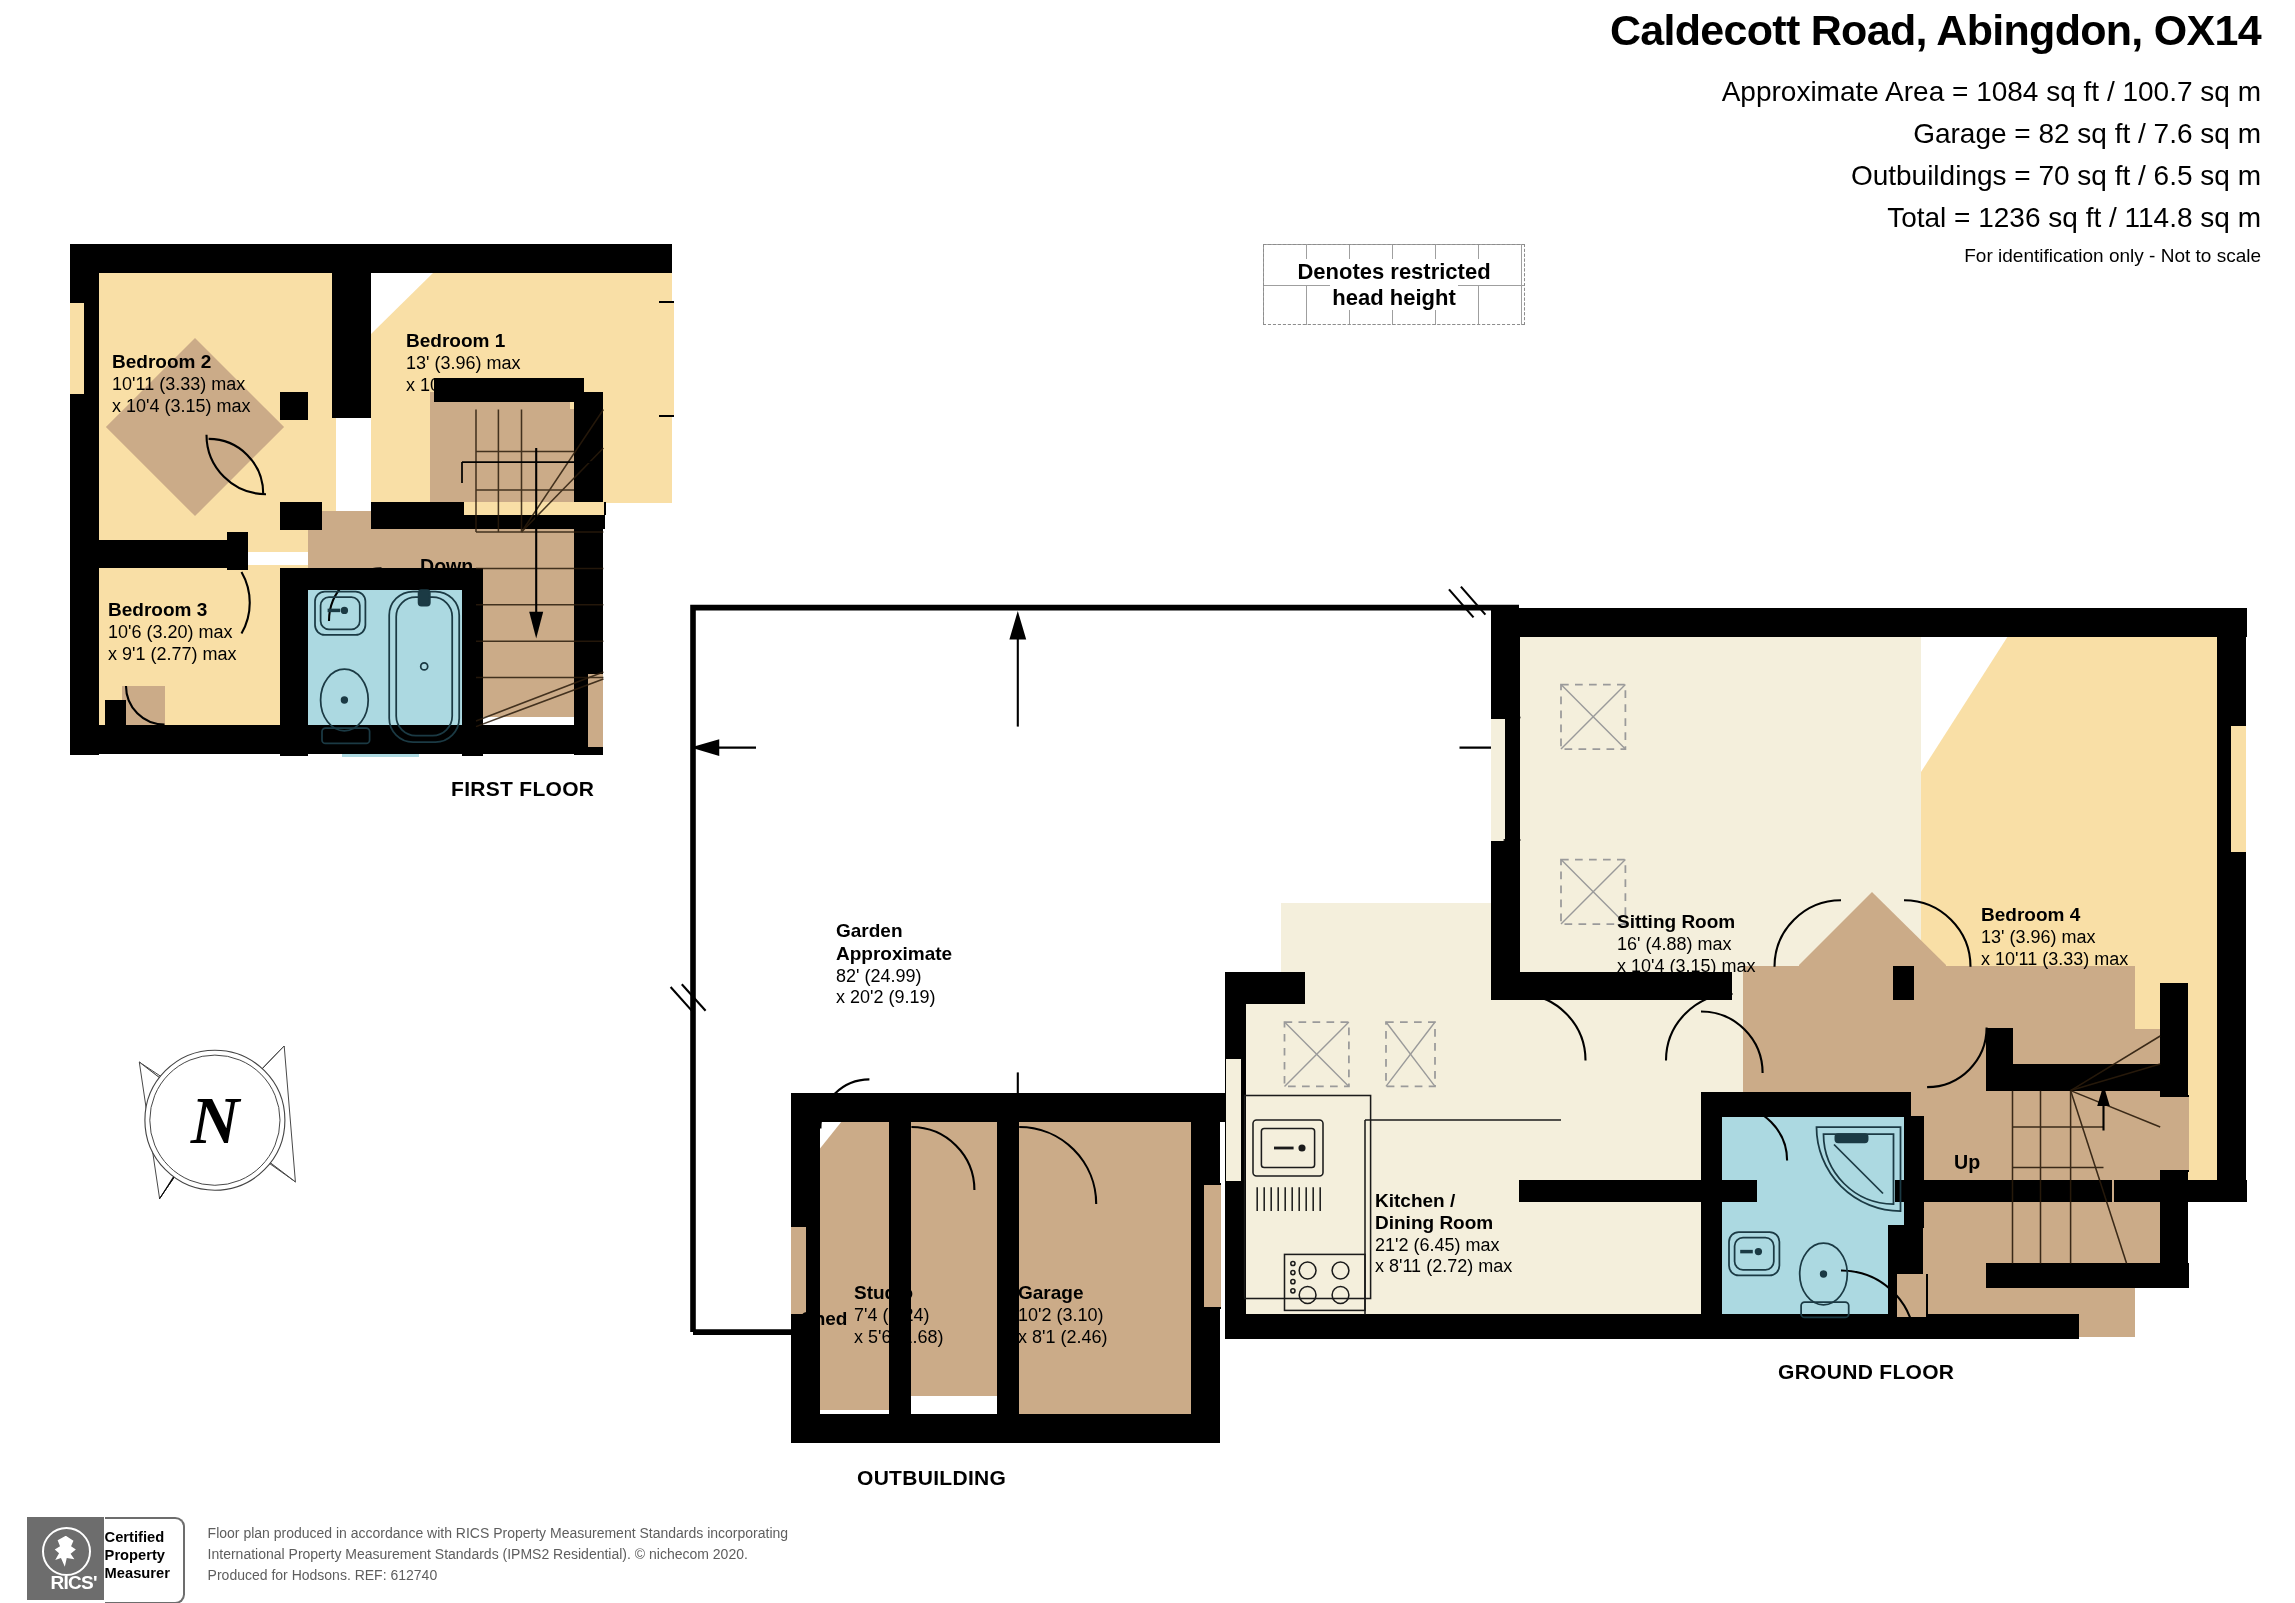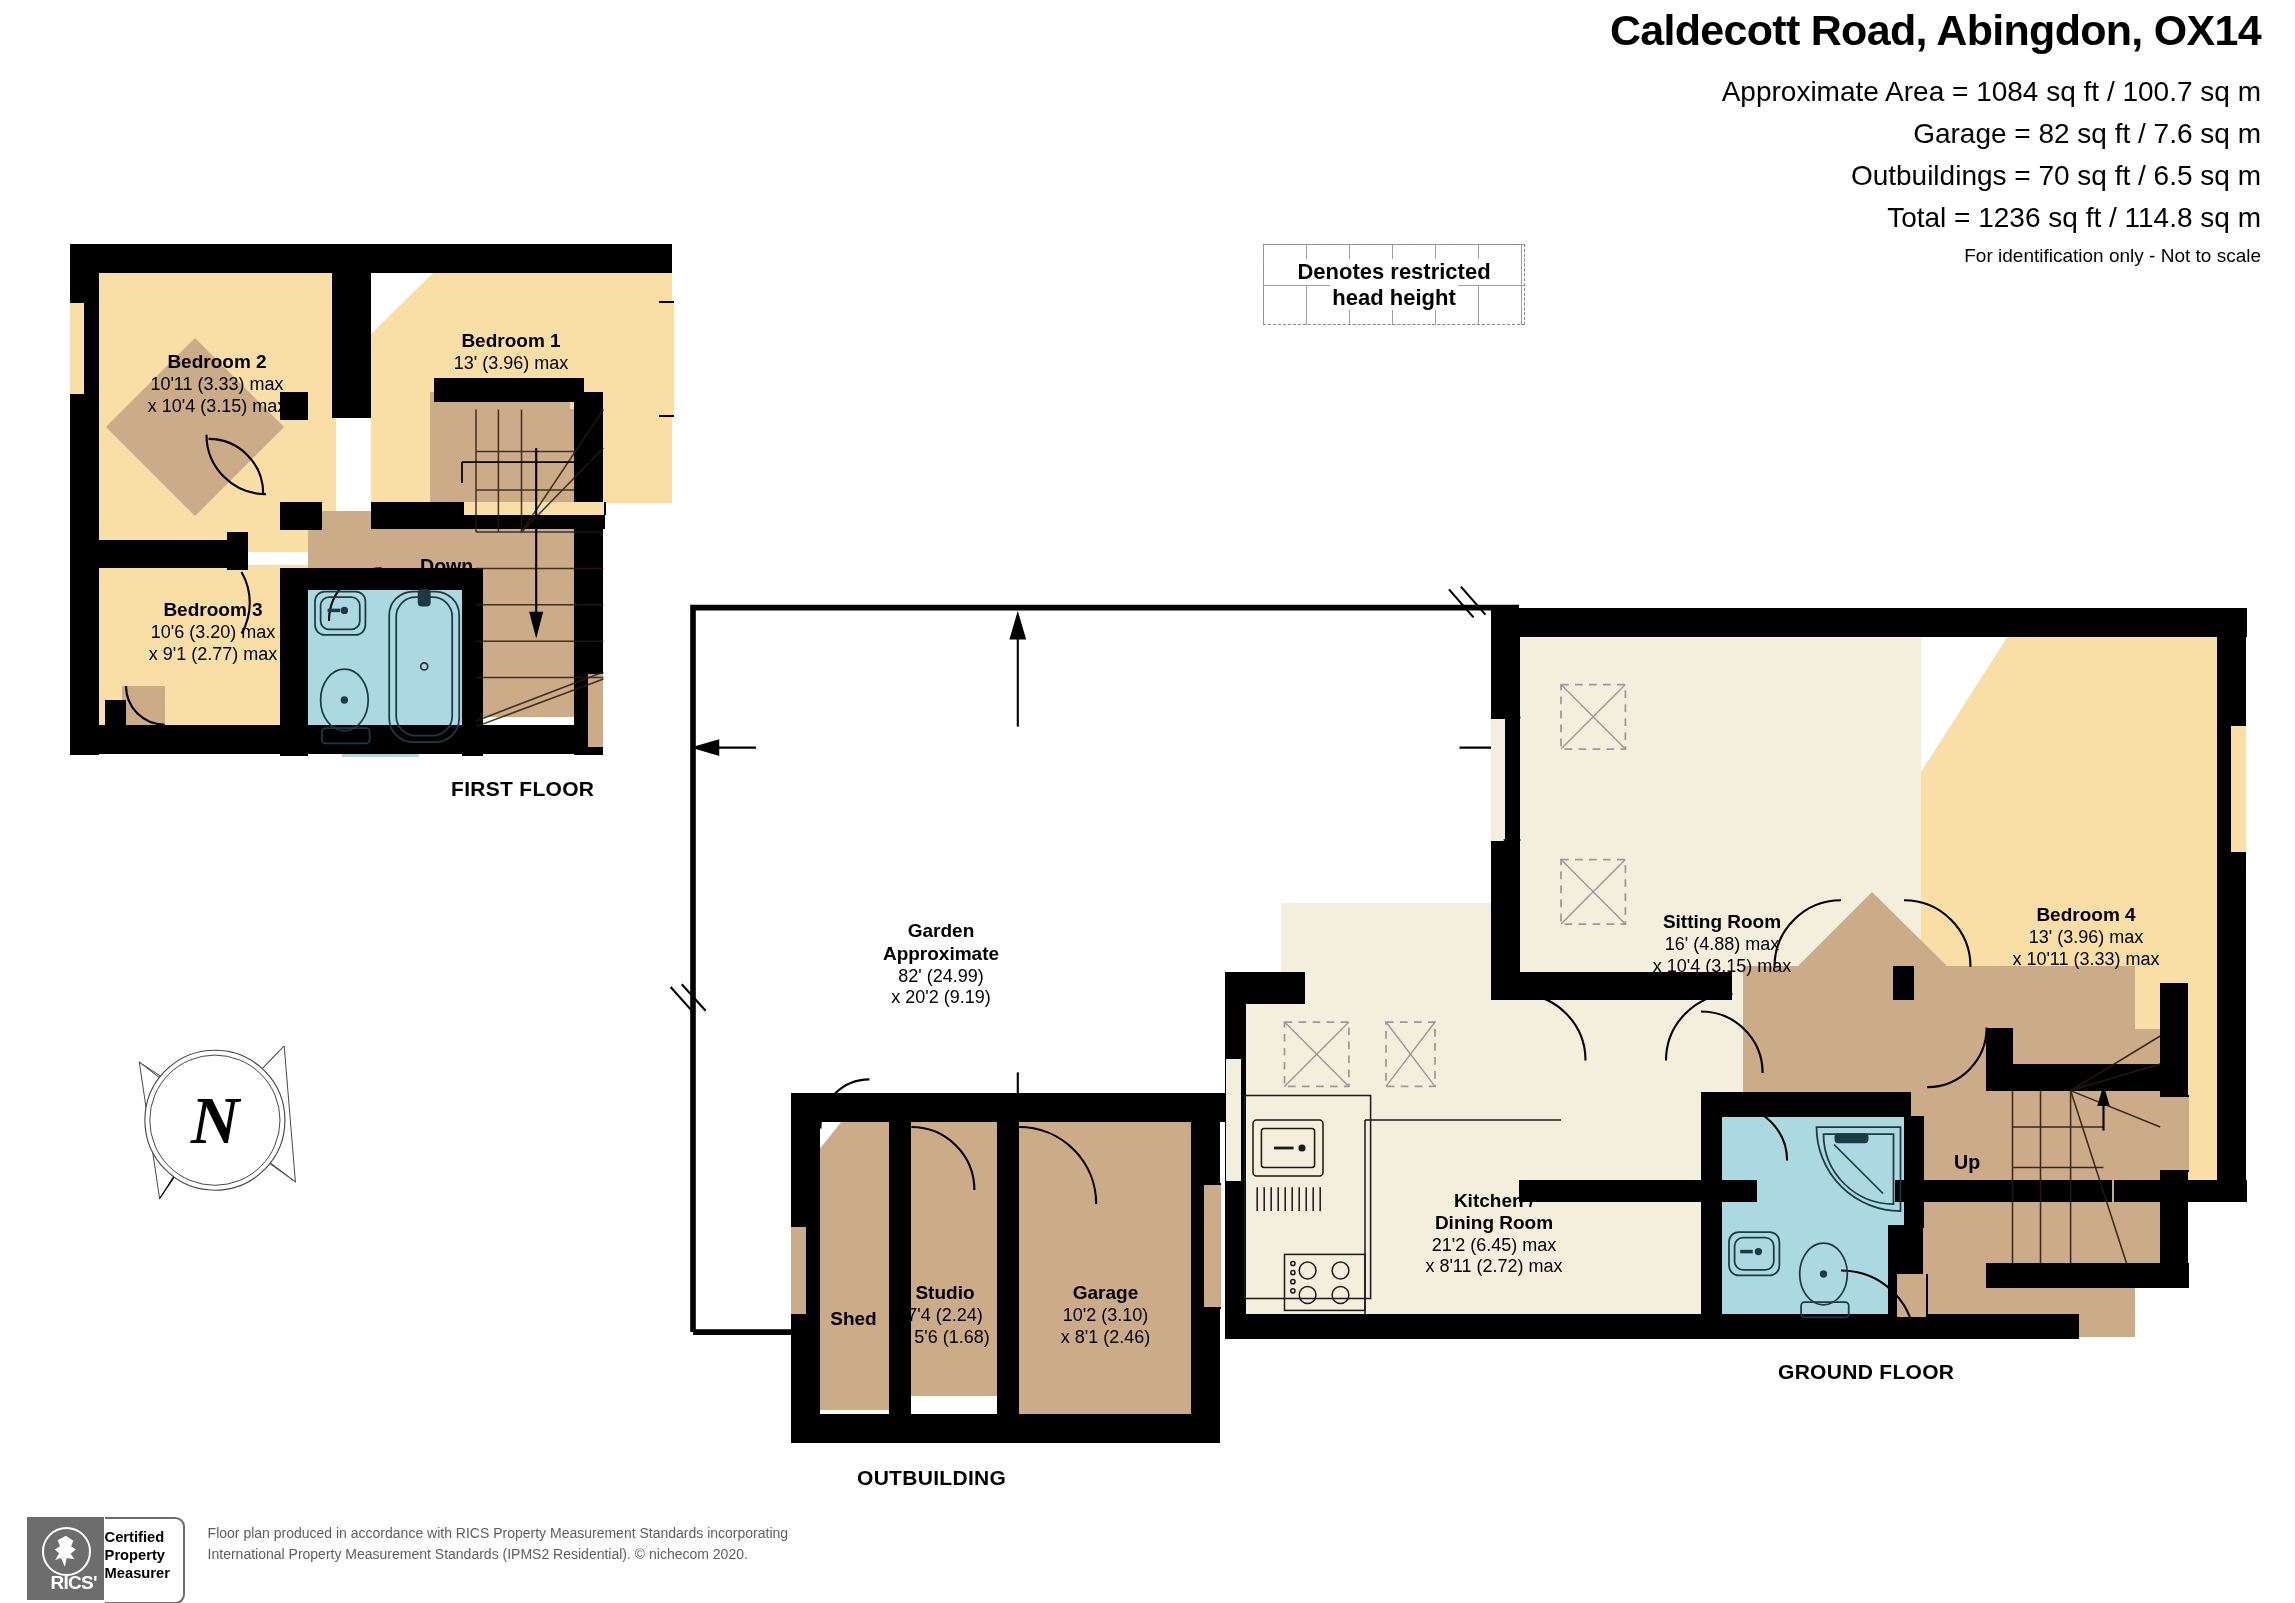--- a/index.html
+++ b/index.html
@@ -38,21 +38,21 @@
   }
   #legend .ltxt span{background:#fff;padding:0 2.1px;}
 
   
   .wall{background:#000;position:absolute;}
   .room{position:absolute;}
   .bed{background:#f9dfa6;}
   .cream{background:#f4efdc;}
   .hall{background:#cbab88;}
   .bath{background:#acd9e1;}
-  .lbl{position:absolute;text-align:center;font-size:18px;line-height:1.22;white-space:nowrap;}
+  .lbl{position:absolute;text-align:left;font-size:18px;line-height:1.22;white-space:nowrap;}
   .lbl b{font-size:19px;}
   .floorlbl{position:absolute;font-size:21px;font-weight:bold;letter-spacing:0.3px;white-space:nowrap;}
   .dirlbl{position:absolute;font-size:19.6px;font-weight:bold;}
   svg{position:absolute;overflow:visible;}
 
   
   #footer{left:26.6px;top:1517px;}
   #rics{position:absolute;left:0;top:0;width:77px;height:83px;background:#6d6d6d;}
   #rics .lion{
     position:absolute;left:15.4px;top:9.8px;width:45px;height:45px;border-radius:50%;
@@ -454,15 +454,16 @@
     <div class="ricsword">RICS'</div>
   </div>
   <div id="cpm">
     <div class="c1">Certified</div>
     <div>Property</div>
     <div>Measurer</div>
   </div>
   <div id="disclaimer">
     <div>Floor plan produced in accordance with RICS Property Measurement Standards incorporating</div>
     <div>International Property Measurement Standards (IPMS2 Residential).   © nichecom 2020.</div>
+    <div>Produced for Hodsons.   REF: 612740</div>
   </div>
 </div>
 
 
 </body></html>

